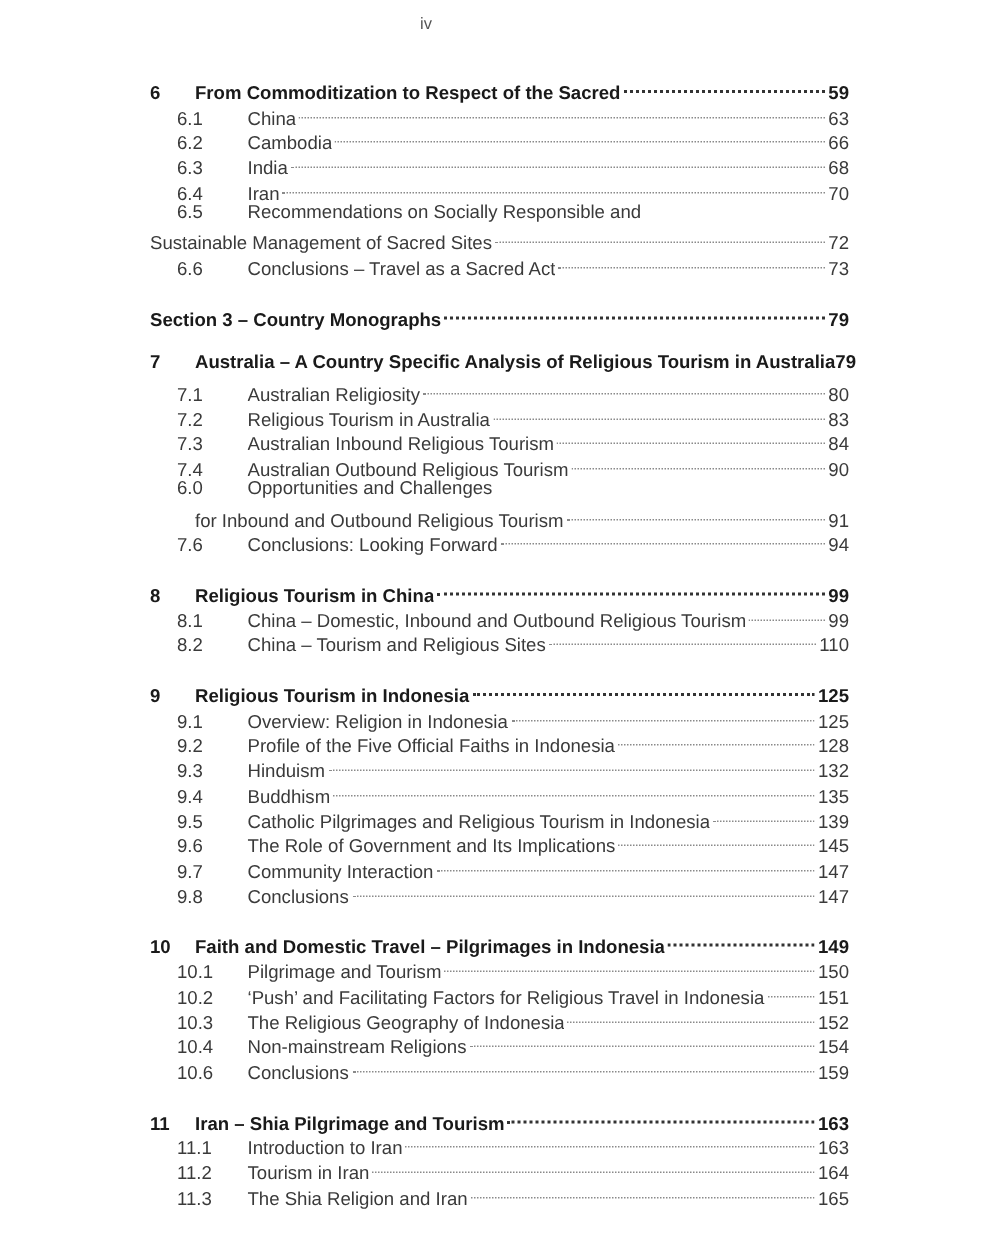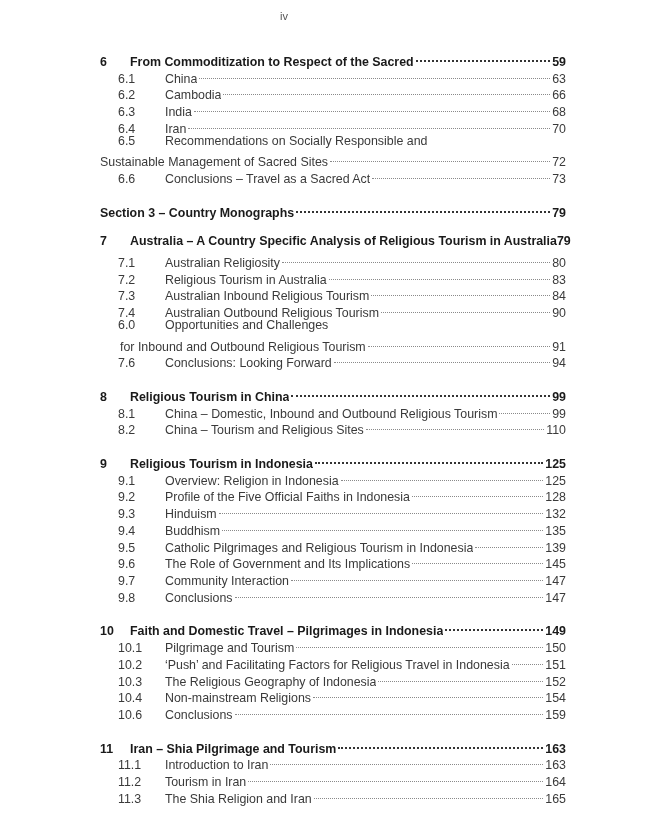--- a/index.html
+++ b/index.html
@@ -43,21 +43,21 @@
       font-weight: bold;
       color: #1a1a1a;
     }
     .num {
       flex: 0 0 auto;
       display: inline-block;
     }
     .chapter .num { width: 30px; }
     .sub .num { width: 47px; margin-left: 18px; }
     .sub.cont .title { }
-    .sub.flush .title { margin-left: 20px; }
+    .sub.flush .title { margin-left: 30px; }
     .title {
       flex: 0 0 auto;
       overflow: hidden;
     }
     .leader {
       flex: 1 1 auto;
       overflow: hidden;
       margin: 0 2px 0 2px;
       position: relative;
       height: 16.75px;

